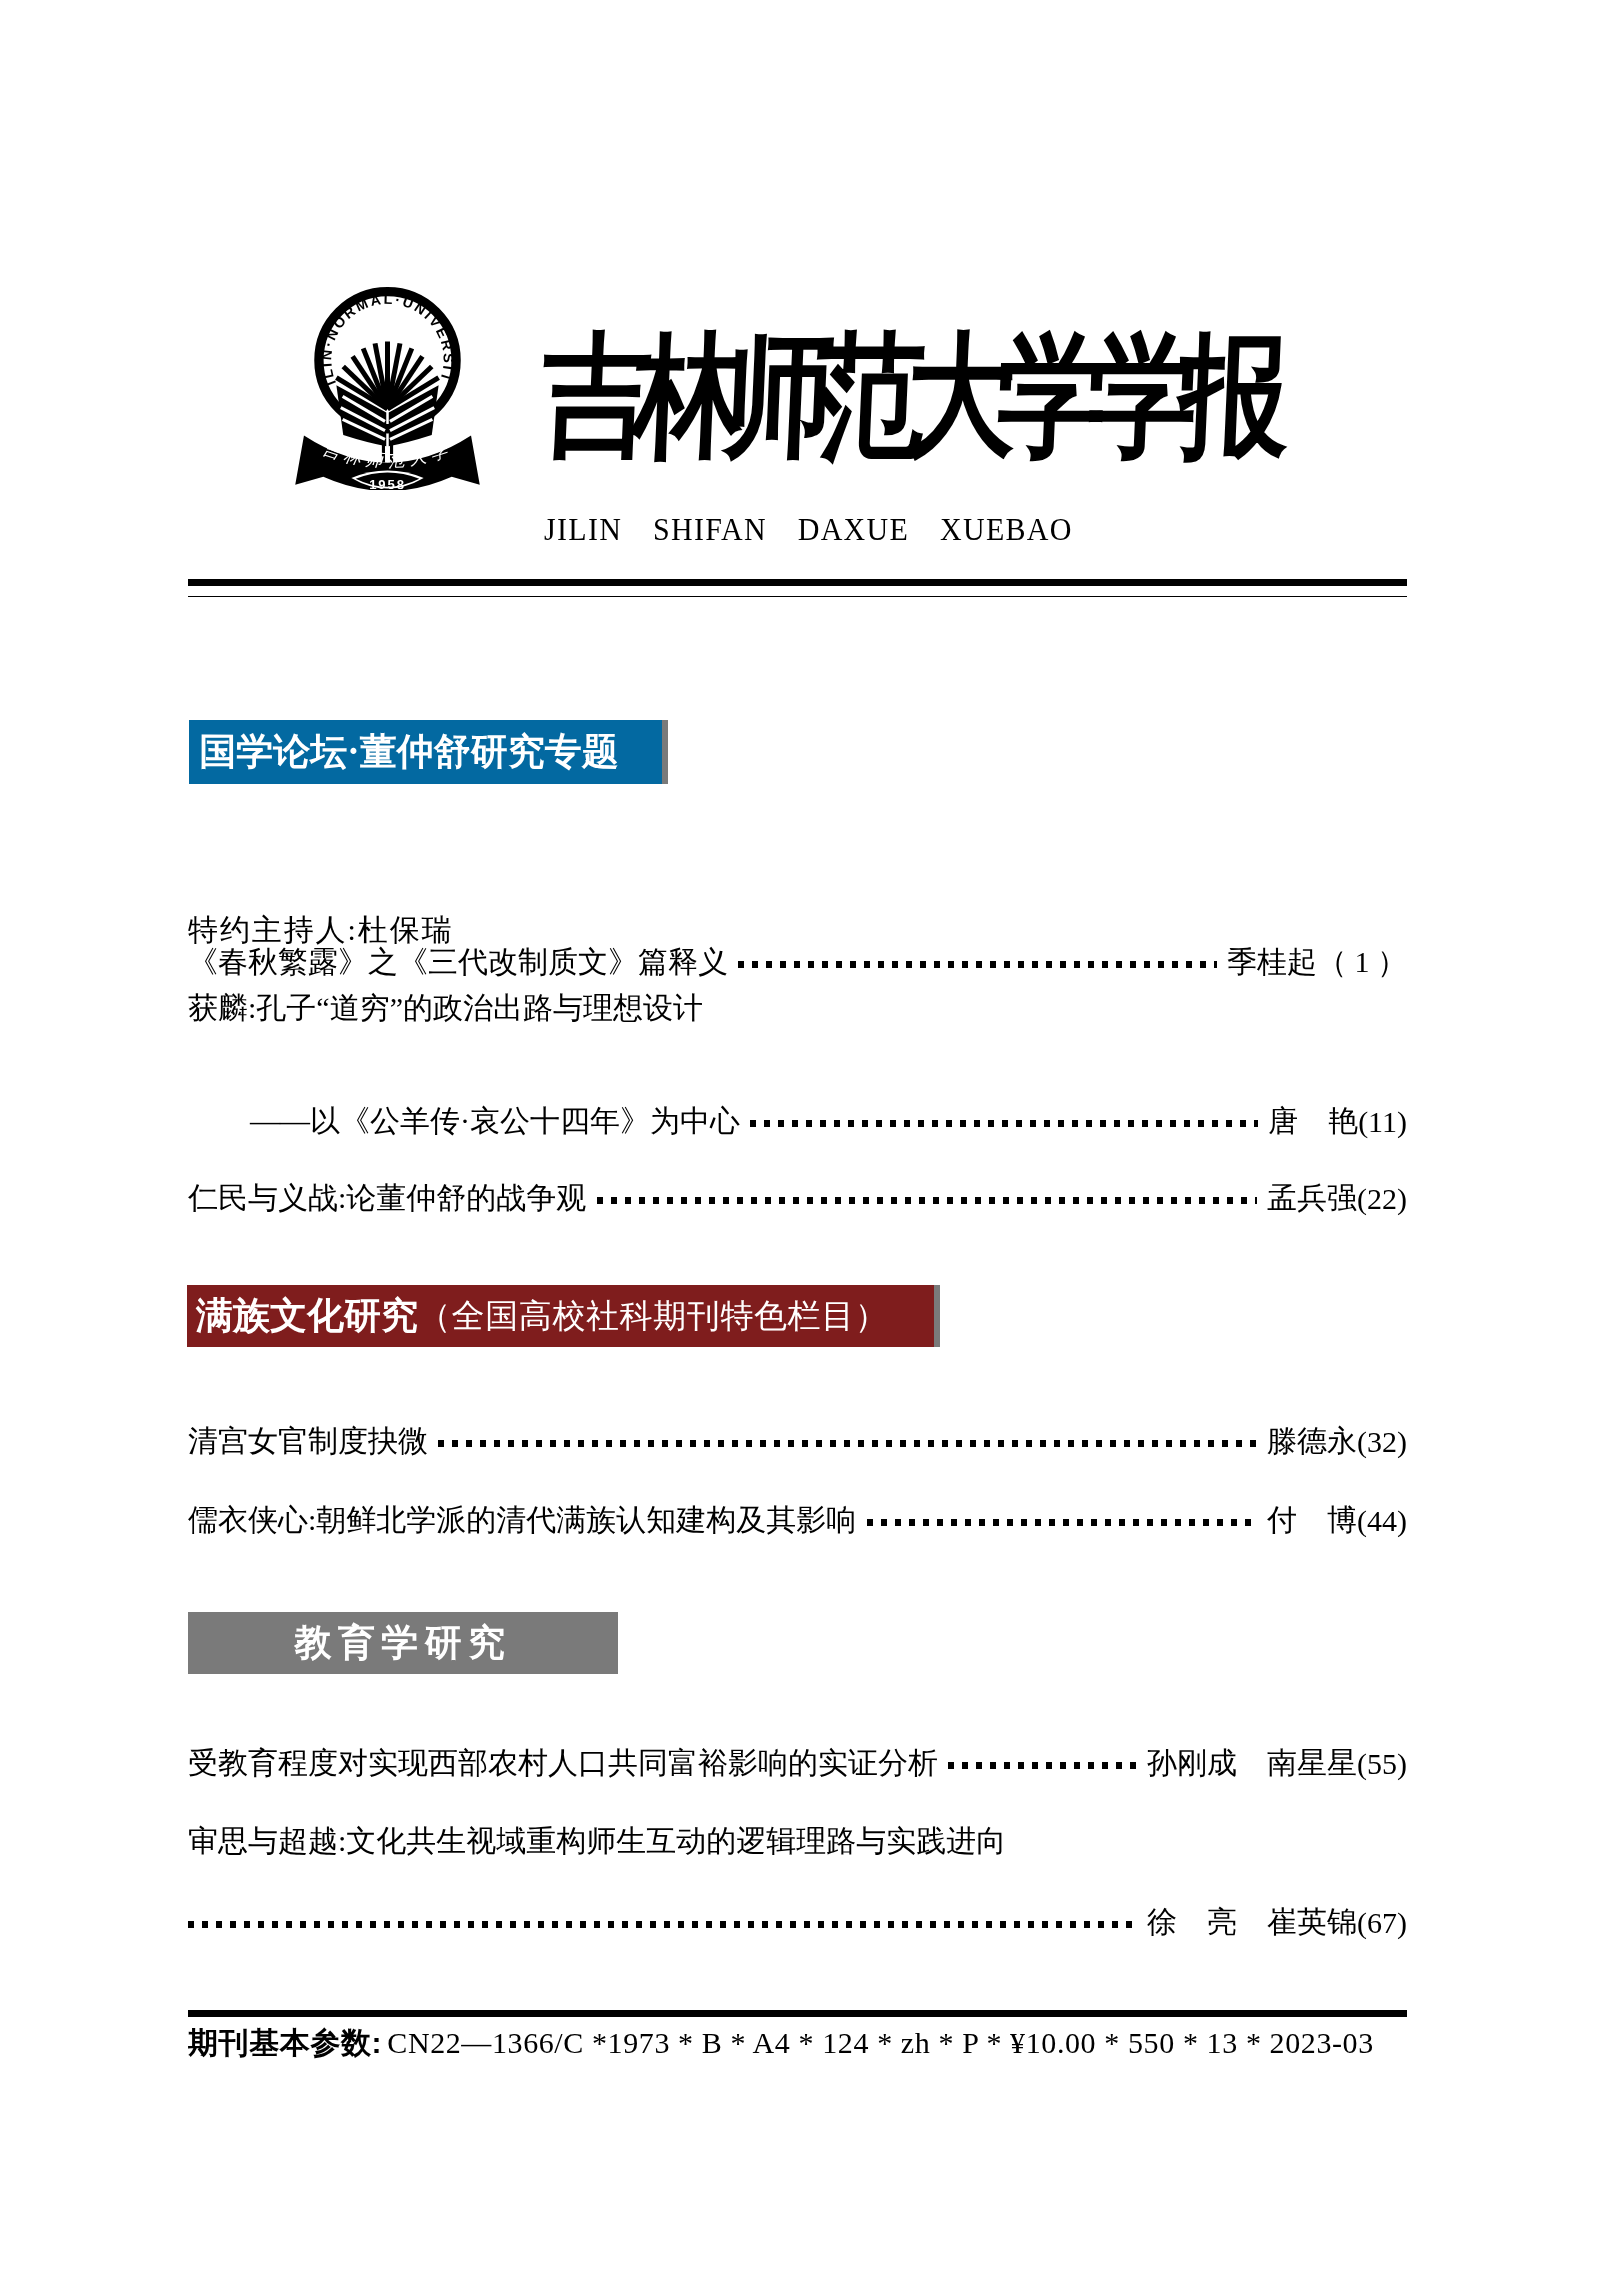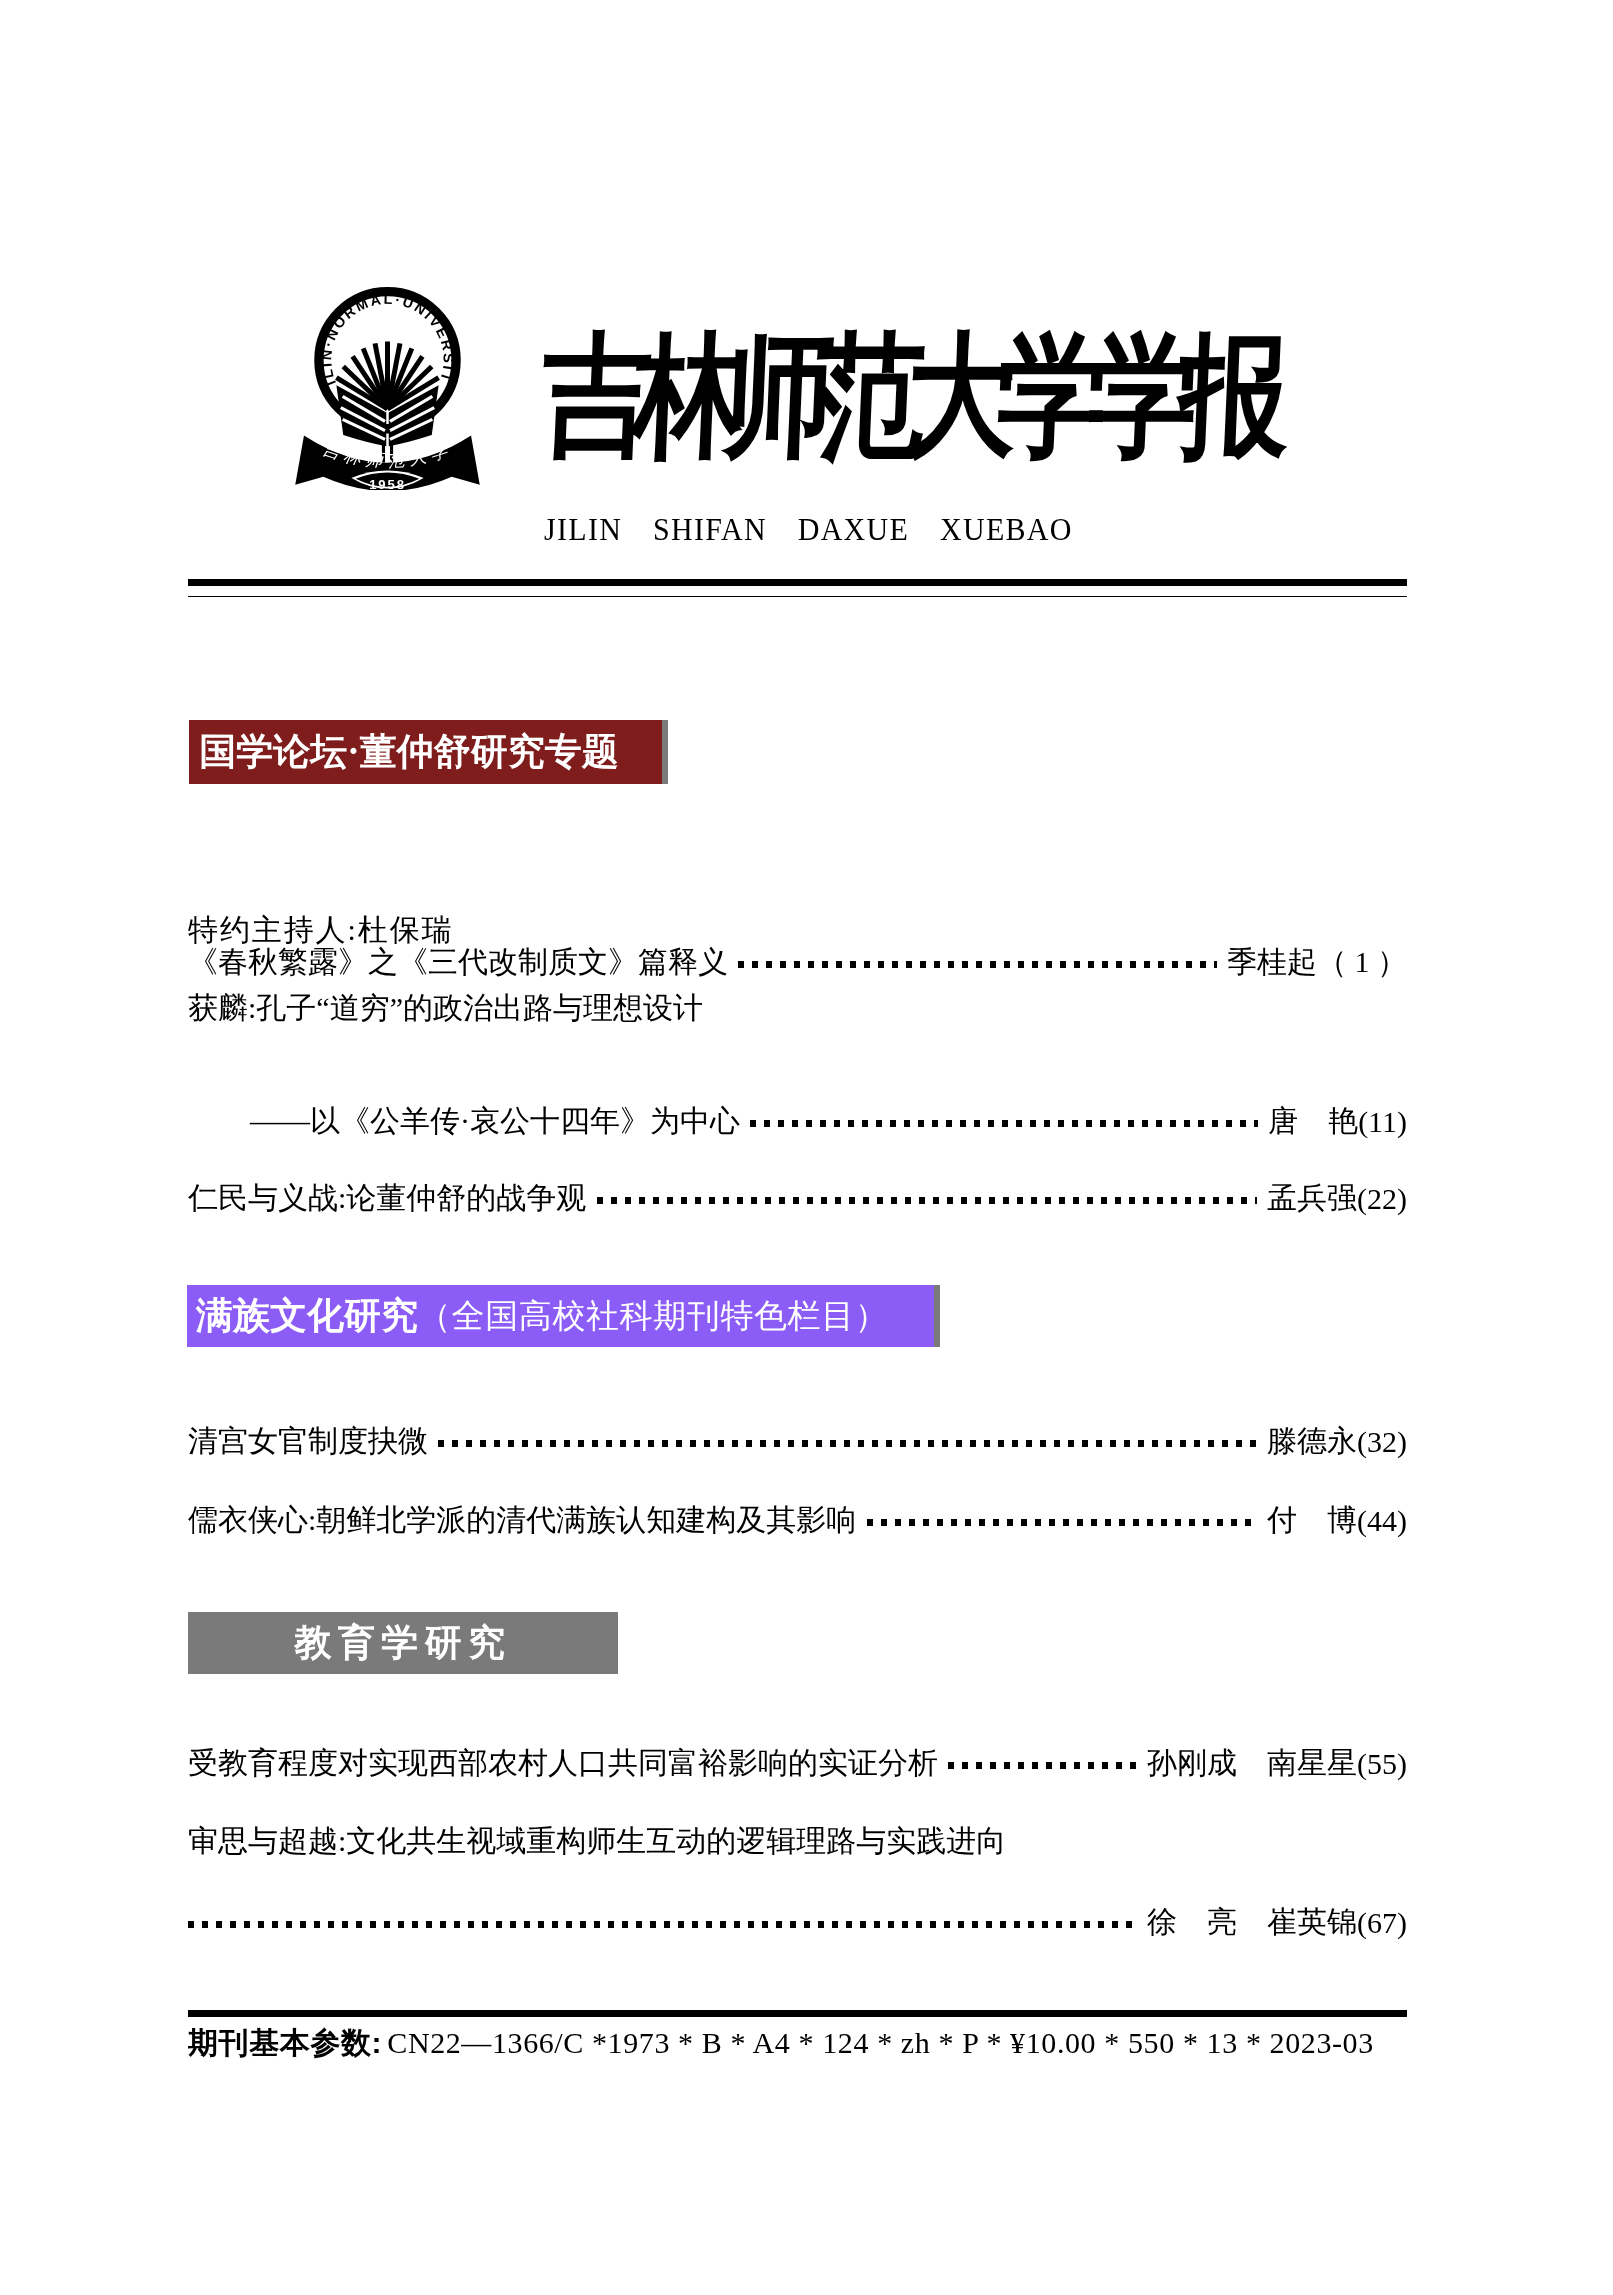--- a/index.html
+++ b/index.html
@@ -95,21 +95,21 @@
     <text font-size="28" fill="#fff" letter-spacing="8" font-style="italic" font-family="Liberation Serif, serif">
       <textPath href="#bannerarc" startOffset="50%" text-anchor="middle">吉林师范大学</textPath>
     </text>
     <text x="150" y="328" font-size="21" font-weight="bold" fill="#fff" text-anchor="middle" letter-spacing="3" font-family="Liberation Sans, sans-serif">1958</text>
   </svg>
 
   <div class="title-cn">吉林师范大学学报</div>
   <div class="title-py">JILIN  SHIFAN DAXUE  XUEBAO</div>
   <div class="rule-double"></div>
 
-  <div class="sec" style="left:189px;top:720px;width:469px;height:64px;background:#7f1d1d;padding-left:10.3px;font-size:37px;">
+  <div class="sec" style="left:189px;top:720px;width:469px;height:64px;background:#0369a1;padding-left:10.3px;font-size:37px;">
     <span>国学论坛·董仲舒研究专题</span>
   </div>
   <div class="sec-bar" style="left:662px;top:720px;width:5.8px;height:64px;background:#7a7a7a;"></div>
 
   <div class="r host" style="top:912px;">
     <span>特约主持人:杜保瑞</span>
   </div>
 
   <div class="r" style="top:944px;">
     <span>《春秋繁露》之《三代改制质文》篇释义</span>
@@ -129,21 +129,21 @@
     <span>(11)</span>
   </div>
 
   <div class="r" style="top:1180px;">
     <span>仁民与义战:论董仲舒的战争观</span>
     <span class="lead"></span>
     <span class="auth">孟兵强</span>
     <span>(22)</span>
   </div>
 
-  <div class="sec" style="left:187px;top:1285px;width:740px;height:62px;background:#8b5cf6;padding-left:9px;font-size:37px;">
+  <div class="sec" style="left:187px;top:1285px;width:740px;height:62px;background:#7f1d1d;padding-left:9px;font-size:37px;">
     <span>满族文化研究</span>
       <span class="note">（全国高校社科期刊特色栏目）</span>
   </div>
   <div class="sec-bar" style="left:934px;top:1285px;width:5.8px;height:62px;background:#7a7a7a;"></div>
 
   <div class="r" style="top:1423px;">
     <span>清宫女官制度抉微</span>
     <span class="lead"></span>
     <span class="auth">滕德永</span>
     <span>(32)</span>

